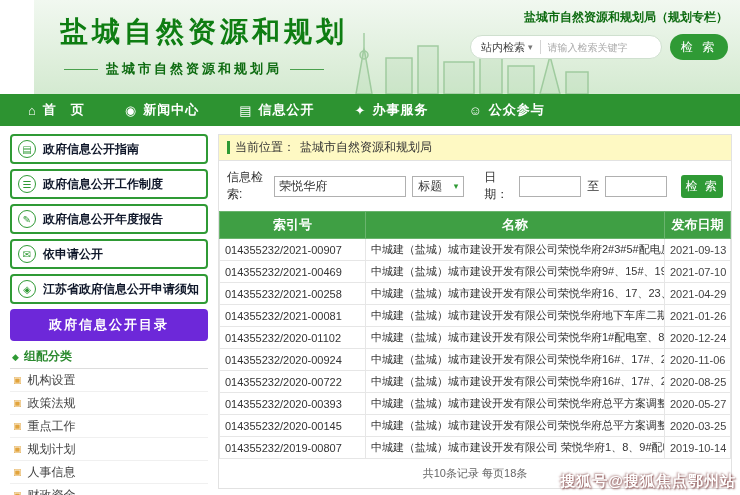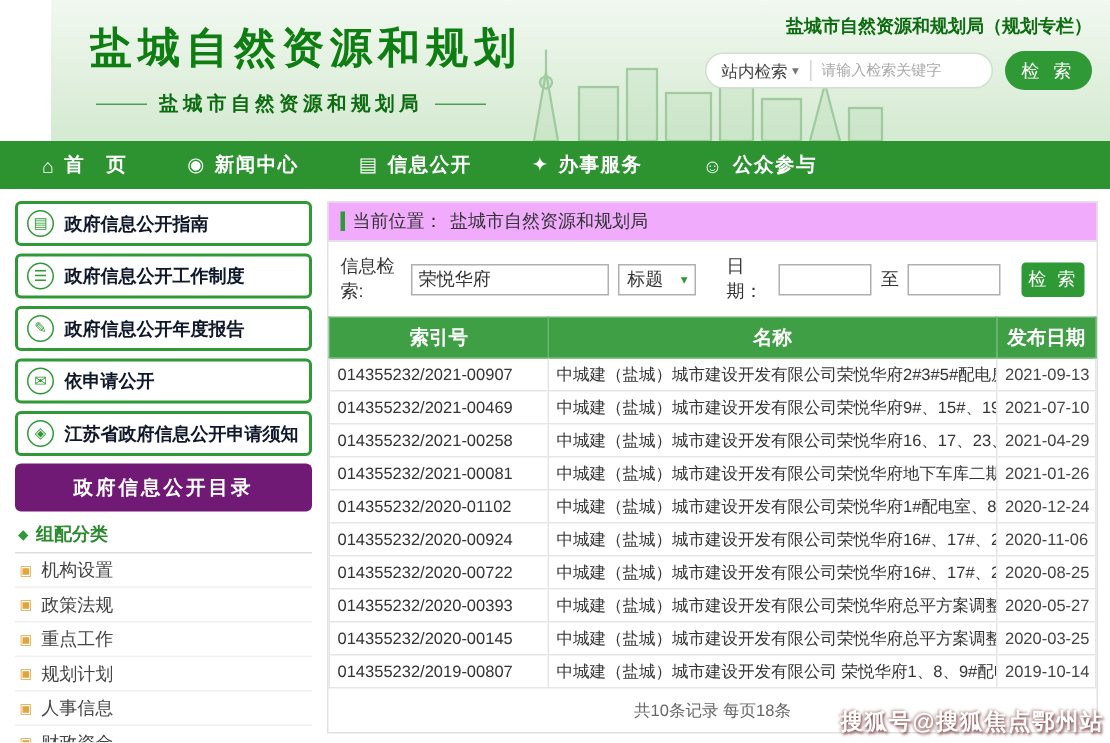--- a/index.html
+++ b/index.html
@@ -27,29 +27,29 @@
   .nav-icon { font-size: 13px; font-weight: normal; }
 
   
   .content { display: flex; gap: 10px; padding: 8px 8px 0 10px; align-items: flex-start; }
 
   
   .sidebar { width: 198px; flex: none; }
   .side-box { height: 30px; border: 2px solid #2f9a35; border-radius: 4px; background: #fff; display: flex; align-items: center; gap: 7px; padding: 0 6px; margin-bottom: 5px; cursor: pointer; }
   .side-box .circle { width: 18px; height: 18px; flex: none; border: 1.5px solid #2f9a35; border-radius: 50%; color: #2f9a35; font-size: 10px; display: flex; align-items: center; justify-content: center; }
   .side-box .lbl { font-size: 12px; font-weight: bold; color: #0f172a; white-space: nowrap; }
-  .directory { height: 32px; margin: 2px 0 4px; background: #701a75; border-radius: 4px; color: #fff; font-size: 13px; font-weight: bold; letter-spacing: 2px; display: flex; align-items: center; justify-content: center; cursor: pointer; }
+  .directory { height: 32px; margin: 2px 0 4px; background: #6d28d9; border-radius: 4px; color: #fff; font-size: 13px; font-weight: bold; letter-spacing: 2px; display: flex; align-items: center; justify-content: center; cursor: pointer; }
   .category-head { height: 24px; display: flex; align-items: center; gap: 5px; font-size: 12px; font-weight: bold; color: #2b8a2f; border-bottom: 1px solid #ddd; padding-left: 2px; }
   .category-head .diamond { font-size: 9px; color: #2f9a35; }
   .category-item { height: 23px; display: flex; align-items: center; gap: 6px; font-size: 12px; color: #444; border-bottom: 1px solid #f0f0f0; padding-left: 3px; cursor: pointer; }
   .category-item .bullet { font-size: 9px; color: #e2a43c; }
 
   
   .main { flex: 1; min-width: 0; border: 1px solid #e2e2e2; background: #fff; }
-  .breadcrumb { height: 26px; background: #f0abfc; border-bottom: 1px solid #e2e2e2; display: flex; align-items: center; gap: 5px; padding: 0 8px; font-size: 12px; color: #333; }
+  .breadcrumb { height: 26px; background: #fef9c3; border-bottom: 1px solid #e2e2e2; display: flex; align-items: center; gap: 5px; padding: 0 8px; font-size: 12px; color: #333; }
   .loc-bar { width: 3px; height: 13px; background: #2f9a35; }
   .filter-row { display: flex; align-items: center; gap: 6px; padding: 8px; font-size: 12px; color: #333; }
   .keyword { width: 132px; height: 21px; border: 1px solid #b0b0b0; padding: 0 4px; font-size: 12px; color: #333; font-family: inherit; }
   .select { width: 62px; height: 21px; border: 1px solid #b0b0b0; display: flex; align-items: center; justify-content: space-between; padding: 0 5px; font-size: 12px; color: #333; cursor: pointer; background: #fff; }
   .select .caret { font-size: 9px; color: #2f9a35; }
   .date-label { margin-left: 14px; }
   .date-input { width: 62px; height: 21px; border: 1px solid #b0b0b0; font-family: inherit; }
   .filter-btn { width: 52px; height: 23px; margin-left: 8px; border: none; border-radius: 3px; background: #2f9a35; color: #fff; font-size: 12px; letter-spacing: 2px; cursor: pointer; font-family: inherit; }
 
   table { width: 100%; border-collapse: collapse; table-layout: fixed; }

